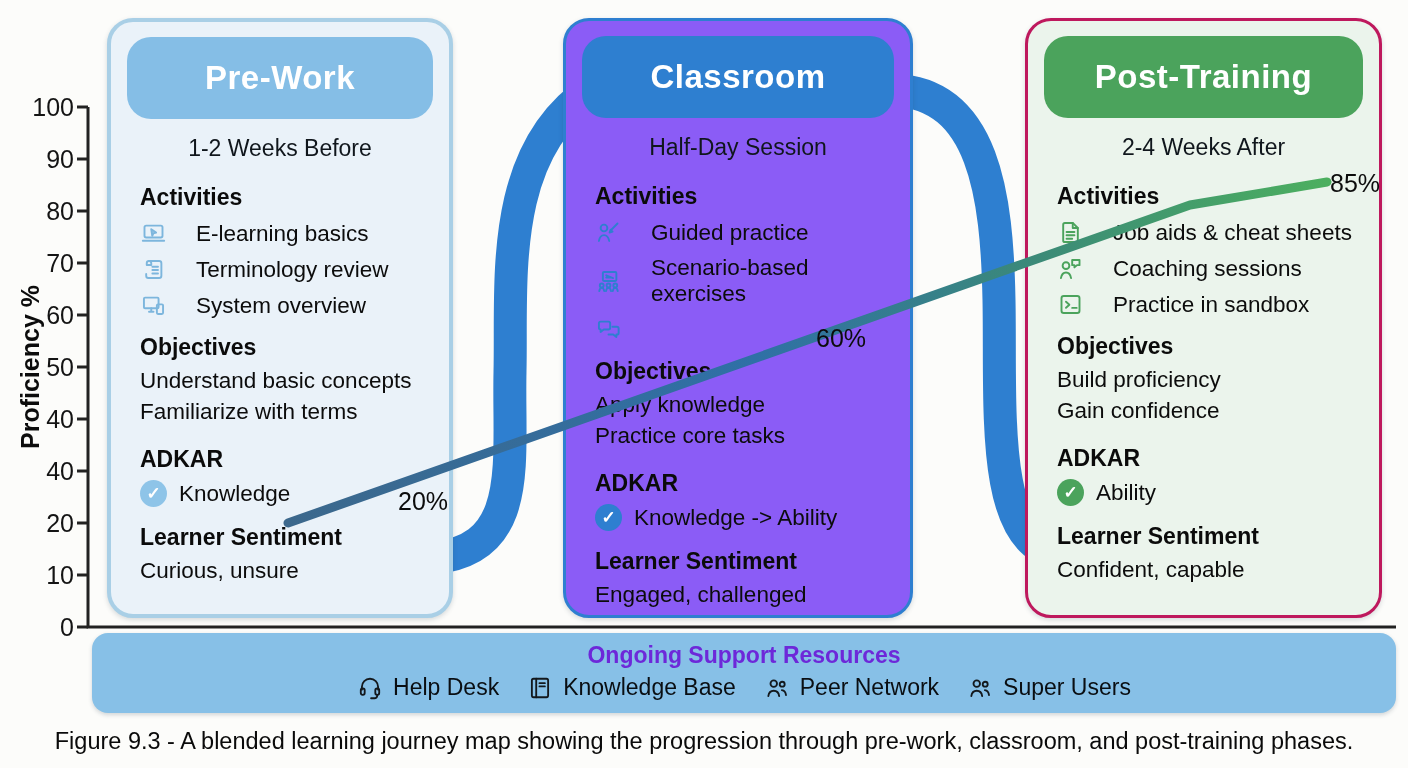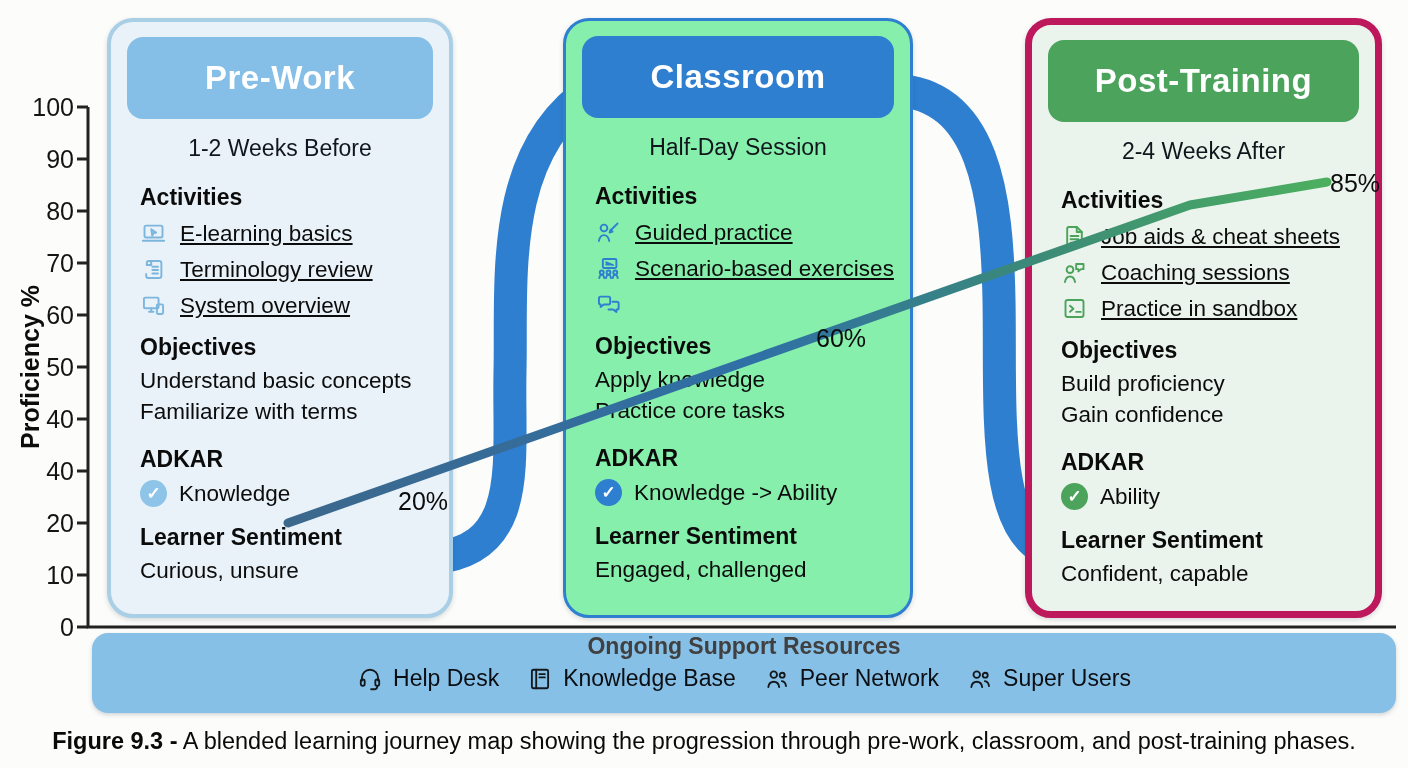--- a/index.html
+++ b/index.html
@@ -9,36 +9,36 @@
   
   .ytick{position:absolute;left:22px;width:52px;height:28px;line-height:28px;text-align:right;
          font-size:25px;color:#141414;}
   .ylabel{position:absolute;left:-100px;top:352px;width:260px;height:30px;line-height:30px;
           text-align:center;font-size:25px;font-weight:bold;transform:rotate(-90deg);color:#0c0c0c;}
 
   
   .card{position:absolute;top:18px;height:600px;border-radius:26px;box-sizing:border-box;
         box-shadow:0 2px 5px rgba(40,60,80,.18);}
   .card.pre {left:107px;width:346px;background:#eaf2f9;border:4px solid #a9cfe6;}
-  .card.cls {left:563px;width:350px;background:#86efac;border:3px solid #2e7fd0;}
-  .card.post{left:1025px;width:357px;background:#ebf4ec;border:7px solid #be185d;}
-  .phase-header{margin:15px 16px 0 16px;height:82px;border-radius:16px;display:flex;
+  .card.cls {left:563px;width:350px;background:#8b5cf6;border:3px solid #2e7fd0;}
+  .card.post{left:1025px;width:357px;background:#ebf4ec;border:3px solid #be185d;}
+  .phase-header{margin:15px 16px 0 16px;height:82px;border-radius:24px;display:flex;
                 align-items:center;justify-content:center;color:#fff;font-weight:bold;font-size:33px;
                 letter-spacing:.5px;}
   .pre  .phase-header{background:#85bee6;}
   .cls  .phase-header{background:#2e7fd0;}
   .post .phase-header{background:#4ba35c;}
   .timing{text-align:center;font-size:23px;margin-top:16px;color:#10161c;}
   .content{padding:0 4px 0 29px;}
   .sec{font-size:23px;font-weight:bold;margin:0;color:#0b0b0b;}
   .sec.activities{margin-top:22px;}
   .sec.objectives{margin-top:15px;}
   .sec.adkar{margin-top:19px;}
   .sec.sentiment{margin-top:17px;}
-  .act-row{display:flex;align-items:center;gap:13px;margin-top:9px;font-size:22.5px;text-decoration:underline;}
+  .act-row{display:flex;align-items:center;gap:29px;margin-top:9px;font-size:22.5px;}
   .act-row .itemicon{flex:0 0 auto;width:27px;height:27px;}
   .pre  .itemicon{color:#7db6dd;}
   .cls  .itemicon{color:#2e7fd0;}
   .post .itemicon{color:#4ba35c;}
   .plain-line{font-size:22.5px;line-height:31px;}
   .plain-line.first{margin-top:4px;}
   .adkar-row{display:flex;align-items:center;gap:12px;margin-top:7px;font-size:22.5px;}
   .badge{width:27px;height:27px;border-radius:50%;display:flex;align-items:center;justify-content:center;
          color:#fff;font-size:17px;font-weight:bold;}
   .pre  .badge{background:#8ec4e8;}
@@ -47,29 +47,29 @@
 
   
   .pct{position:absolute;font-size:25px;color:#0c0c0c;}
   .pct.p20{left:398px;top:487px;}
   .pct.p60{left:816px;top:324px;}
   .pct.p85{left:1330px;top:169px;}
 
   
   .support{position:absolute;left:92px;top:633px;width:1304px;height:80px;background:#87c0e7;
            border-radius:16px;box-shadow:0 2px 4px rgba(40,60,80,.2);box-sizing:border-box;}
-  .support-title{text-align:center;font-size:23px;font-weight:bold;color:#404040;}
+  .support-title{text-align:center;font-size:23px;font-weight:bold;margin-top:9px;color:#6d28d9;}
   .support-items{display:flex;justify-content:center;align-items:center;gap:28px;margin-top:5px;
                  font-size:23px;color:#0a0e12;}
   .support-item{display:flex;align-items:center;gap:10px;}
   .support-item .itemicon{width:26px;height:26px;color:#13181d;}
 
   
   .caption{position:absolute;left:0;top:728px;width:1408px;text-align:center;font-size:23.5px;color:#0a0a0a;}
-  .caption .cap-label{font-weight:bold;}
+  .caption .cap-label{font-weight:normal;}
 
   .itemicon{stroke:currentColor;fill:none;stroke-width:1.7;stroke-linecap:round;stroke-linejoin:round;}
 </style>
 </head>
 <body>
 
 <div class="stage">
 
   <svg class="layer" viewBox="0 0 1408 768">
     <path d="M434 558 C 525 549 508 462 510 372 C 512 282 498 152 592 90" stroke="#2e7fd0" stroke-width="33" fill="none" stroke-linecap="round"></path>

